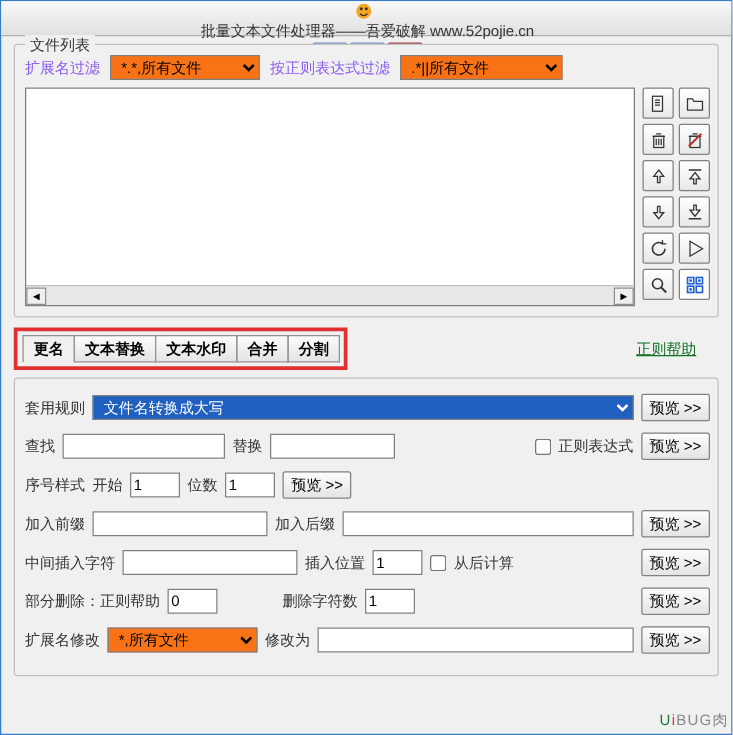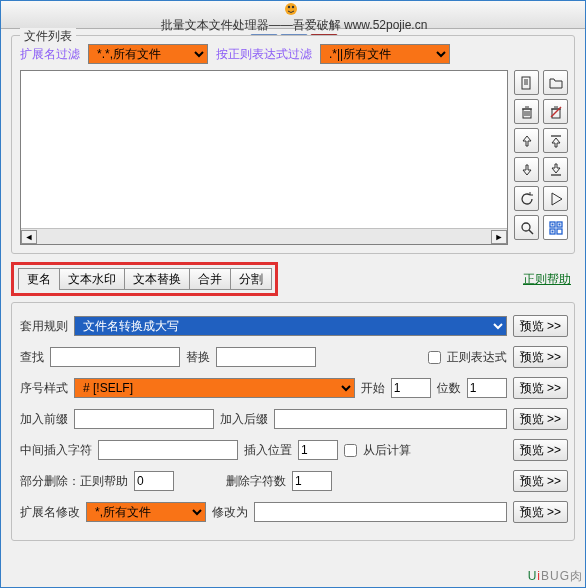--- a/index.html
+++ b/index.html
@@ -21,24 +21,24 @@
 .listbox { flex: 1; height: 175px; border: 1px solid #808080; background: #fff; position: relative; display: flex; flex-direction: column; }
 .listbox-body { flex: 1; overflow: hidden; }
 .hscroll { height: 16px; background: #e8e8e8; border-top: 1px solid #c0c0c0; display: flex; align-items: center; }
 .hscroll .arrow { width: 16px; height: 14px; background: #f0f0f0; border: 1px solid #909090; display: flex; align-items: center; justify-content: center; font-size: 9px; }
 .sidebar-icons { display: grid; grid-template-columns: 25px 25px; grid-auto-rows: 25px; gap: 4px; }
 .icon-btn { width: 25px; height: 25px; border: 1px solid #808080; background: linear-gradient(to bottom,#fff,#e8e8e8); display: flex; align-items: center; justify-content: center; cursor: pointer; border-radius: 2px; }
 .icon-btn svg { width: 16px; height: 16px; }
 .qr { background: #fff; }
 .tabs-row { display: flex; align-items: center; gap: 0; margin: 2px 0 6px 0; }
 .highlight-box { border: 3px solid #e03030; padding: 3px 4px; display: flex; }
-.tab { height: 22px; padding: 0 8px; border: 1px solid #909090; background: linear-gradient(to bottom,#fcfcfc,#e4e4e4); display: flex; align-items: center; cursor: pointer; margin-right: -1px; }
+.tab { height: 22px; padding: 0 8px; border: 1px solid #909090; background: linear-gradient(to bottom,#fcfcfc,#e4e4e4); display: flex; align-items: center; cursor: pointer; margin-right: -1px; font-weight: bold; }
 .tab.active { background: #f0f0f0; border-bottom-color: #f0f0f0; }
 .spacer { flex: 1; }
-.link { color: #0b7020; cursor: pointer; text-decoration: underline; margin-right: 4px; }
+.link { color: #0b7020; cursor: pointer; text-decoration: underline; margin-right: 18px; }
 .form-row { display: flex; align-items: center; gap: 6px; margin-bottom: 9px; min-height: 22px; }
 .form-row label { color: #333; white-space: nowrap; }
 .txt { height: 20px; border: 1px solid #808080; background: #fff; padding: 0 4px; }
 .txt.highlighted { background: #2060c0; color: #fff; }
 .btn { height: 22px; padding: 0 6px; border: 1px solid #808080; background: linear-gradient(to bottom,#fcfcfc,#e4e4e4); cursor: pointer; display: flex; align-items: center; gap: 3px; border-radius: 2px; white-space: nowrap; }
 .num { width: 40px; height: 20px; border: 1px solid #808080; background: #fff; padding: 0 2px; }
 .chk { width: 13px; height: 13px; }
 .watermark { position: absolute; right: 3px; bottom: 3px; font-size: 10px; font-weight: normal; letter-spacing: 1px; }
 .watermark .u { color: #1b7a3a; }
 .watermark .i { color: #e03030; }
@@ -184,22 +184,22 @@
                 <rect x="3.5" y="10.5" width="2" height="2" fill="#2060d0"></rect>
               </svg>
             </div>
         </div>
       </div>
     </div>
 
     <div class="tabs-row">
       <div class="highlight-box">
         <div class="tab active">更名</div>
+        <div class="tab">文本替换</div>
         <div class="tab">文本水印</div>
-        <div class="tab">文本替换</div>
         <div class="tab">合并</div>
         <div class="tab">分割</div>
       </div>
       <div class="spacer"></div>
       <span class="link">正则帮助</span>
     </div>
 
     <div class="group" style="padding-top:12px">
 
       <div class="form-row">
@@ -216,23 +216,20 @@
         <label>替换</label>
         <input class="txt" style="width: 100px;">
         <div class="spacer"></div>
         <input type="checkbox" class="chk" style="">
         <label>正则表达式</label>
         <button class="btn">预览 &gt;&gt;</button>
       </div>
 
       <div class="form-row">
         <label>序号样式</label>
-        <select class="combo" style="flex:1">
-          <option># [!SELF]</option>
-        </select>
         <label>开始</label>
         <input class="num" type="number" value="1" style="">
         <label>位数</label>
         <input class="num" type="number" value="1" style="">
         <button class="btn">预览 &gt;&gt;</button>
       </div>
 
       <div class="form-row">
         <label>加入前缀</label>
         <input class="txt" style="width: 140px;">

